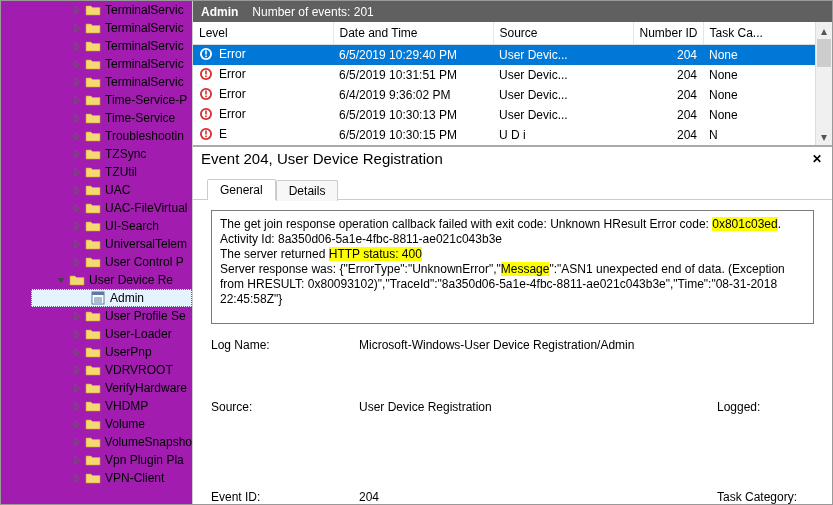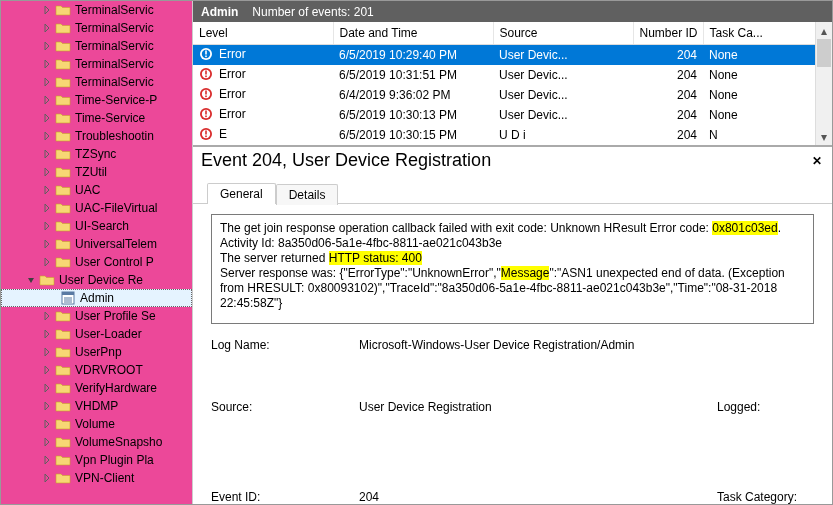--- a/index.html
+++ b/index.html
@@ -1,20 +1,20 @@
 <!DOCTYPE html>
 <html><head>
 <meta charset="utf-8">
 <style>
   * { box-sizing: border-box; }
   html, body { margin: 0; padding: 0; font-family: "Segoe UI", Tahoma, sans-serif; font-size: 12px; color: #000; background: #fff; }
   .root { display: flex; width: 833px; height: 505px; border: 1px solid #999; overflow: hidden; }
 
   
-  .tree { width: 192px; min-width: 192px; background: #ec4899; overflow: hidden; border-right: 1px solid #ccc; }
+  .tree { width: 192px; min-width: 192px; background: #a21caf; overflow: hidden; border-right: 1px solid #ccc; padding-left: 30px; }
   .tree-item { display: flex; align-items: center; height: 18px; padding-left: 40px; white-space: nowrap; overflow: hidden; cursor: default; }
   .tree-item.expanded { padding-left: 24px; }
   .tree-item.admin { padding-left: 58px; background: #e5f3ff; border: 1px dotted #666; }
   .chevron { width: 12px; height: 12px; display: inline-flex; align-items: center; justify-content: center; margin-right: 2px; color: #555; }
   .chevron svg { width: 8px; height: 8px; }
   .folder-icon { width: 16px; height: 14px; margin-right: 4px; }
   .folder-icon svg { width: 16px; height: 14px; }
   .admin-icon { width: 16px; height: 14px; margin-right: 4px; display:inline-flex; align-items:center; justify-content:center; }
   .admin-icon svg { width: 14px; height: 14px; }
   .tree-label { font-size: 12px; }
@@ -32,21 +32,21 @@
   .lvl-icon { width: 16px; height: 16px; display: inline-flex; vertical-align: middle; margin-right: 4px; }
   .lvl-icon svg { width: 14px; height: 14px; }
   .col-eventid { text-align: right; padding-right: 10px; }
   .vscroll { position: absolute; right: 0; top: 0; bottom: 0; width: 17px; background: #f0f0f0; border-left: 1px solid #ddd; }
   .vscroll .btn { height: 17px; background: #f0f0f0; display:flex; align-items:center; justify-content:center; color:#555; }
   .vscroll .thumb { position:absolute; top:17px; left:1px; right:1px; height: 28px; background: #cdcdcd; }
 
   
   .details { flex: 1; display: flex; flex-direction: column; border-top: 1px solid #aaa; min-height: 0; }
   .details-header { display: flex; align-items: center; justify-content: space-between; padding: 3px 8px; background: #fff; }
-  .details-header .title { font-size: 18px; }
+  .details-header .title { font-size: 15px; }
   .close-x { width: 14px; height: 14px; display:inline-flex; align-items:center; justify-content:center; cursor:pointer; font-weight:bold; }
 
   .tabs { display: flex; border-bottom: 1px solid #ccc; padding: 8px 14px 0 14px; gap: 0; }
   .tab { border: 1px solid #ccc; border-bottom: none; padding: 3px 12px; font-size: 12px; background: #fff; position: relative; top: 1px; border-radius: 2px 2px 0 0; cursor: default; }
   .tab:not(.active) { background: #f7f7f7; top: 2px; }
   .tab.active { background: #fff; }
 
   .msg-box { margin: 10px 18px; border: 1px solid #7a7a7a; padding: 6px 8px; height: 152px; overflow: hidden; line-height: 1.25; font-size: 12px; background: #fff; }
   .hl { background: #ffff00; }
 

